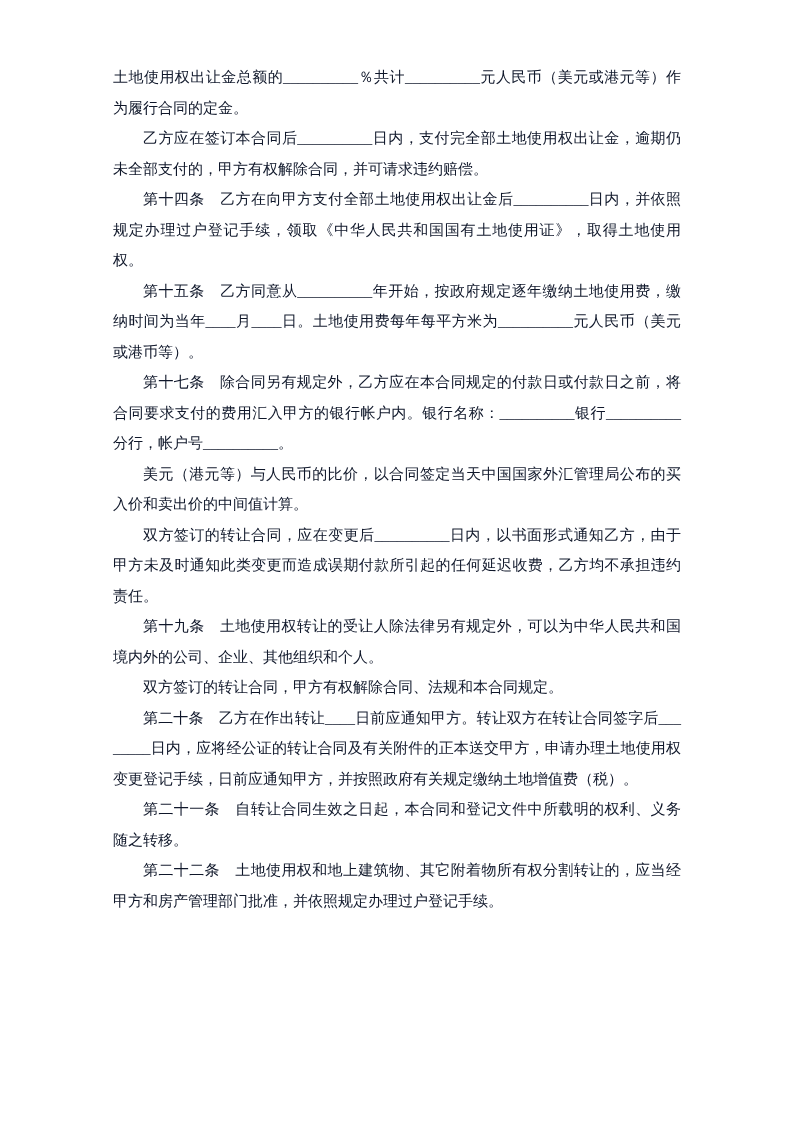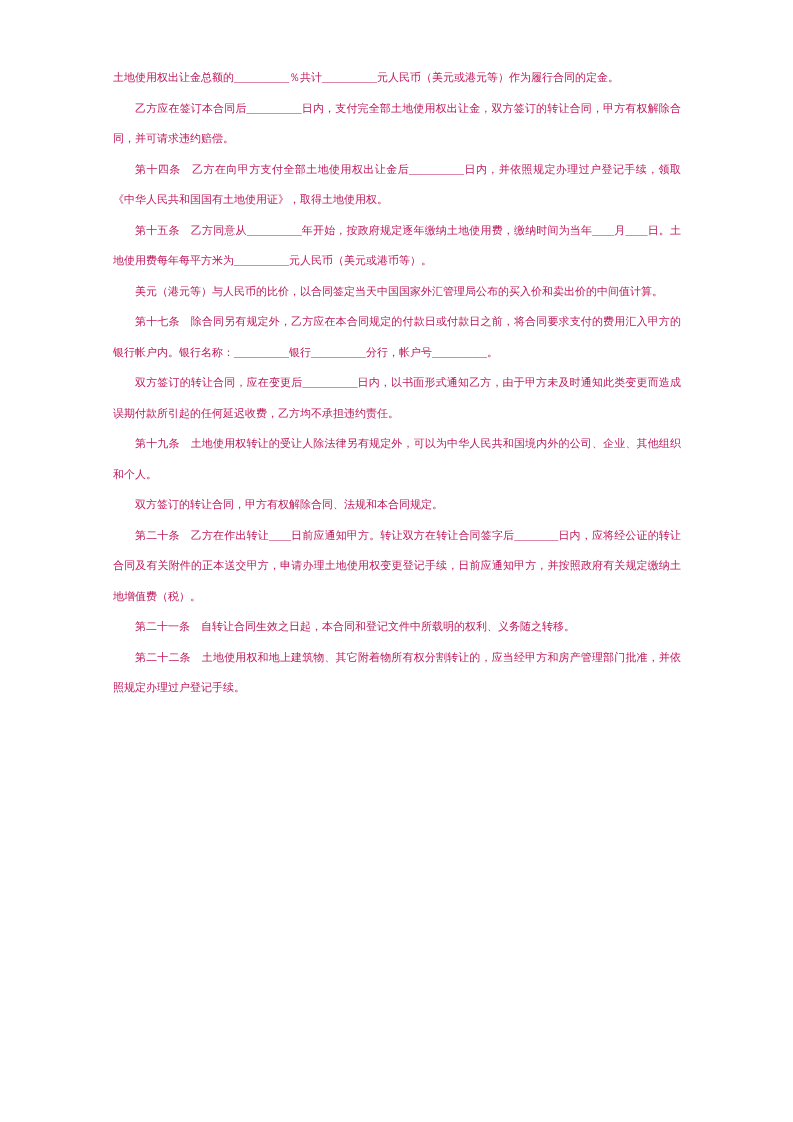--- a/index.html
+++ b/index.html
@@ -9,44 +9,44 @@
   }
   .page {
     position: relative;
     width: 793px;
     height: 1122px;
     box-sizing: border-box;
     padding: 62px 112px 0 113px;
     background: #ffffff;
     overflow: hidden;
     font-family: "Liberation Serif", "DejaVu Serif", serif;
-    font-size: 11px;
+    font-size: 15px;
     line-height: 30.5px;
-    color: #be185d;
+    color: #0f172a;
   }
   .page p {
     margin: 0;
     padding: 0;
     text-align: justify;
     text-indent: 2em;
     word-break: break-all;
   }
   .page p.no-indent {
     text-indent: 0;
   }
 </style>
 </head>
 <body>
 
 <div class="page">
   <p class="no-indent">土地使用权出让金总额的__________％共计__________元人民币（美元或港元等）作为履行合同的定金。</p>
-  <p>乙方应在签订本合同后__________日内，支付完全部土地使用权出让金，双方签订的转让合同，甲方有权解除合同，并可请求违约赔偿。</p>
+  <p>乙方应在签订本合同后__________日内，支付完全部土地使用权出让金，逾期仍未全部支付的，甲方有权解除合同，并可请求违约赔偿。</p>
   <p>第十四条　乙方在向甲方支付全部土地使用权出让金后__________日内，并依照规定办理过户登记手续，领取《中华人民共和国国有土地使用证》，取得土地使用权。</p>
   <p>第十五条　乙方同意从__________年开始，按政府规定逐年缴纳土地使用费，缴纳时间为当年____月____日。土地使用费每年每平方米为__________元人民币（美元或港币等）。</p>
+  <p>第十七条　除合同另有规定外，乙方应在本合同规定的付款日或付款日之前，将合同要求支付的费用汇入甲方的银行帐户内。银行名称：__________银行__________分行，帐户号__________。</p>
   <p>美元（港元等）与人民币的比价，以合同签定当天中国国家外汇管理局公布的买入价和卖出价的中间值计算。</p>
-  <p>第十七条　除合同另有规定外，乙方应在本合同规定的付款日或付款日之前，将合同要求支付的费用汇入甲方的银行帐户内。银行名称：__________银行__________分行，帐户号__________。</p>
   <p>双方签订的转让合同，应在变更后__________日内，以书面形式通知乙方，由于甲方未及时通知此类变更而造成误期付款所引起的任何延迟收费，乙方均不承担违约责任。</p>
   <p>第十九条　土地使用权转让的受让人除法律另有规定外，可以为中华人民共和国境内外的公司、企业、其他组织和个人。</p>
   <p>双方签订的转让合同，甲方有权解除合同、法规和本合同规定。</p>
   <p>第二十条　乙方在作出转让____日前应通知甲方。转让双方在转让合同签字后________日内，应将经公证的转让合同及有关附件的正本送交甲方，申请办理土地使用权变更登记手续，日前应通知甲方，并按照政府有关规定缴纳土地增值费（税）。</p>
   <p>第二十一条　自转让合同生效之日起，本合同和登记文件中所载明的权利、义务随之转移。</p>
   <p>第二十二条　土地使用权和地上建筑物、其它附着物所有权分割转让的，应当经甲方和房产管理部门批准，并依照规定办理过户登记手续。</p>
 </div>
 
 </body></html>

